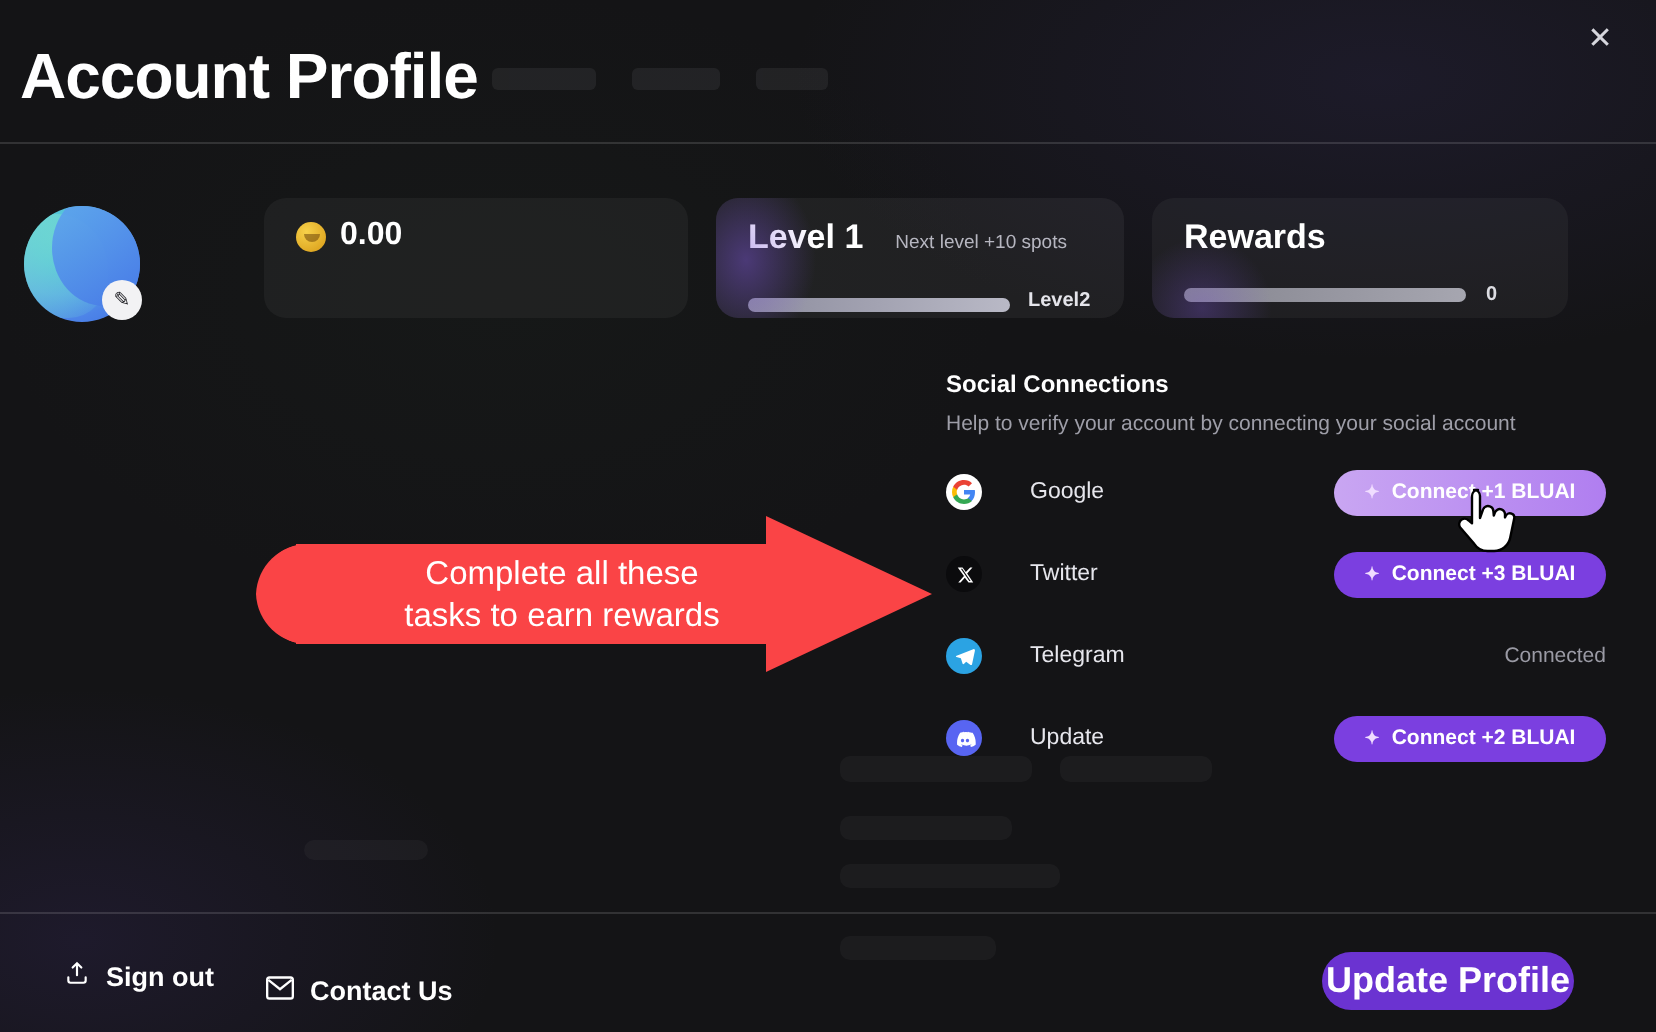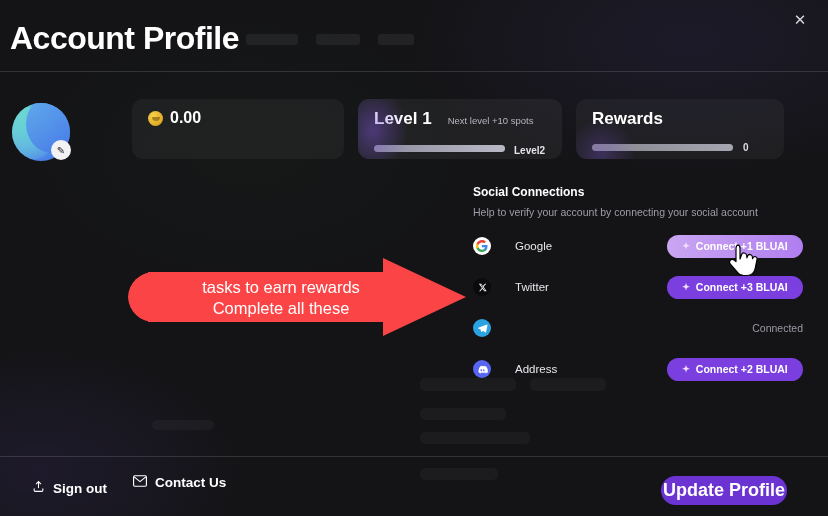--- a/index.html
+++ b/index.html
@@ -108,21 +108,21 @@
   }
   .info-dot {
     width: 11px; height: 11px; border-radius: 50%;
     border: 1px solid #8d8d98; color: #b2b2bb;
     font-size: 8px; line-height: 9px; text-align: center; font-style: italic;
   }
 
   .lvl-row { display:flex; align-items: baseline; gap: 16px; }
   .lvl-title { font-size: 17px; font-weight: 700; color:#fff; }
   .lvl-next { font-size: 9.5px; font-weight: 400; color: #b6b6c0; }
-  .lvl-bar-row { display:flex; align-items:flex-start; gap: 9px; margin-top: 16px; }
+  .lvl-bar-row { display:flex; align-items:flex-end; gap: 9px; margin-top: 16px; }
   .bar {
     height: 7px; border-radius: 4px; background: rgba(255,255,255,0.26);
   }
   .lvl-bar { width: 131px; background: linear-gradient(90deg, #8d8d9e, #b9b9c6); }
   .lvl-next-label { font-size: 10px; font-weight: 700; color: #e4e4ea; }
 
   .rw-title { font-size: 17px; font-weight: 700; color:#fff; }
   .rw-bar-row { display:flex; align-items:center; gap: 10px; margin-top: 13px; }
   .rw-bar { width: 141px; background: linear-gradient(90deg, #85858f, #a6a6b0); }
   .rw-count { font-size: 10px; font-weight: 700; color: #dcdce2; }
@@ -194,21 +194,21 @@
   
   .ghost { position:absolute; border-radius: 5px; background: rgba(255,255,255,0.035); }
 
   
   .bottom { position: absolute; left: 0; right: 0; top: 472px; height: 44px; }
   .blink {
     position: absolute; display:flex; align-items:center; gap: 8px;
     font-size: 13.5px; font-weight: 700; color: #ffffff; cursor: pointer;
   }
   .signout { left: 32px; top: 8px; justify-content: flex-end; }
-  .contact { left: 133px; top: 3px; }
+  .contact { left: 133px; top: 16px; }
   .blink .bic { font-size: 13px; color: #ffffff; }
   .update-btn {
     position: absolute; right: 41px; top: 4px;
     width: 126px; height: 29px; border-radius: 15px;
     background: #6b33d1; border: none; cursor: pointer;
     color: #fff; font-size: 18px; font-weight: 700;
     font-family: "Liberation Sans", sans-serif;
   }
 
   
@@ -304,30 +304,31 @@
         <span>Connect +3 BLUAI</span>
       </button>
     </div>
 
     <div class="srow">
       <span class="sicon ic-tg">
         <svg width="11" height="11" viewBox="0 0 24 24">
             <path fill="#fff" d="M21.7 3.3 2.9 10.6c-1.1.4-1.1 1.1-.2 1.3l4.8 1.5 1.8 5.6c.2.6.4.8.8.8.4 0 .6-.2.9-.5l2.3-2.2 4.7 3.5c.9.5 1.5.2 1.7-.8l3.1-14.6c.3-1.2-.5-1.8-1.1-1.9z"></path>
           </svg>
       </span>
+      <span class="sname">Telegram</span>
       <span class="connected-lbl">Connected</span>
     </div>
 
     <div class="srow">
       <span class="sicon ic-dc">
         <svg width="11" height="11" viewBox="0 0 24 24">
             <path fill="#fff" d="M19.3 5.3A16.9 16.9 0 0 0 15.2 4l-.2.4a15.6 15.6 0 0 1 3.6 1.2 13.2 13.2 0 0 0-11.3 0A15.6 15.6 0 0 1 11 4.4L10.8 4a16.9 16.9 0 0 0-4.1 1.3C3.8 9.7 3 14 3.4 18.2a17 17 0 0 0 5.1 2.6l1-1.7c-.6-.2-1.1-.5-1.6-.8l.4-.3a12.1 12.1 0 0 0 10.4 0l.4.3c-.5.3-1 .6-1.6.8l1 1.7a17 17 0 0 0 5.1-2.6c.5-4.9-.8-9.1-3.3-12.9zM9.3 15.6c-1 0-1.8-.9-1.8-2s.8-2 1.8-2 1.8.9 1.8 2-.8 2-1.8 2zm5.4 0c-1 0-1.8-.9-1.8-2s.8-2 1.8-2 1.8.9 1.8 2-.8 2-1.8 2z"></path>
           </svg>
       </span>
-      <span class="sname">Address</span>
+      <span class="sname">Update</span>
       <button class="sbtn">
         <span class="spark">✦</span>
         <span>Connect +2 BLUAI</span>
       </button>
     </div>
   </div>
 
   <div class="ghost" style="left:420px;top:378px;width:96px;height:13px;"></div>
   <div class="ghost" style="left:530px;top:378px;width:76px;height:13px;"></div>
   <div class="ghost" style="left:420px;top:408px;width:86px;height:12px;"></div>
@@ -358,22 +359,22 @@
     <button class="update-btn">Update Profile</button>
   </div>
 
   <div class="arrow">
     <svg width="338" height="78" viewBox="0 0 338 78">
       <path d="M26 14 H255 V0 L338 39 L255 78 V64 H26 A25 25 0 0 1 26 14 Z" fill="#fa4446"></path>
       <path d="M0 39 A26 26 0 0 1 26 14 V64 A26 26 0 0 1 0 39 Z" fill="#fa4446"></path>
       <rect x="20" y="14" width="240" height="50" fill="#fa4446"></rect>
     </svg>
     <div class="arrow-text">
+      <div>Complete all these</div>
       <div>tasks to earn rewards</div>
-      <div>Complete all these</div>
     </div>
   </div>
 
   <div class="cursor">
     <svg width="30" height="38" viewBox="0 0 30 38">
       <path d="M9 2c1.7 0 3 1.3 3 3v11l1.5-4.2c.5-1.4 2-2.1 3.4-1.6 1.1.4 1.8 1.4 1.8 2.5l.2 2.1.6-1.6c.5-1.3 1.9-2 3.2-1.5 1.1.4 1.8 1.4 1.8 2.6v1.4l.4-.8c.5-1.1 1.8-1.6 2.9-1.1 1 .4 1.5 1.4 1.3 2.4l-2 9.7c-.8 3.8-4.1 6.6-8 6.6h-3.3c-2.7 0-5.2-1.3-6.7-3.6L2 20.6c-.8-1.3-.4-3 .9-3.8 1.1-.7 2.6-.5 3.5.5L8 18.6V5c0-1.7 1.3-3 3-3z" fill="#ffffff" stroke="#000000" stroke-width="1.2" stroke-linejoin="round"></path>
     </svg>
   </div>
 
 </div>

